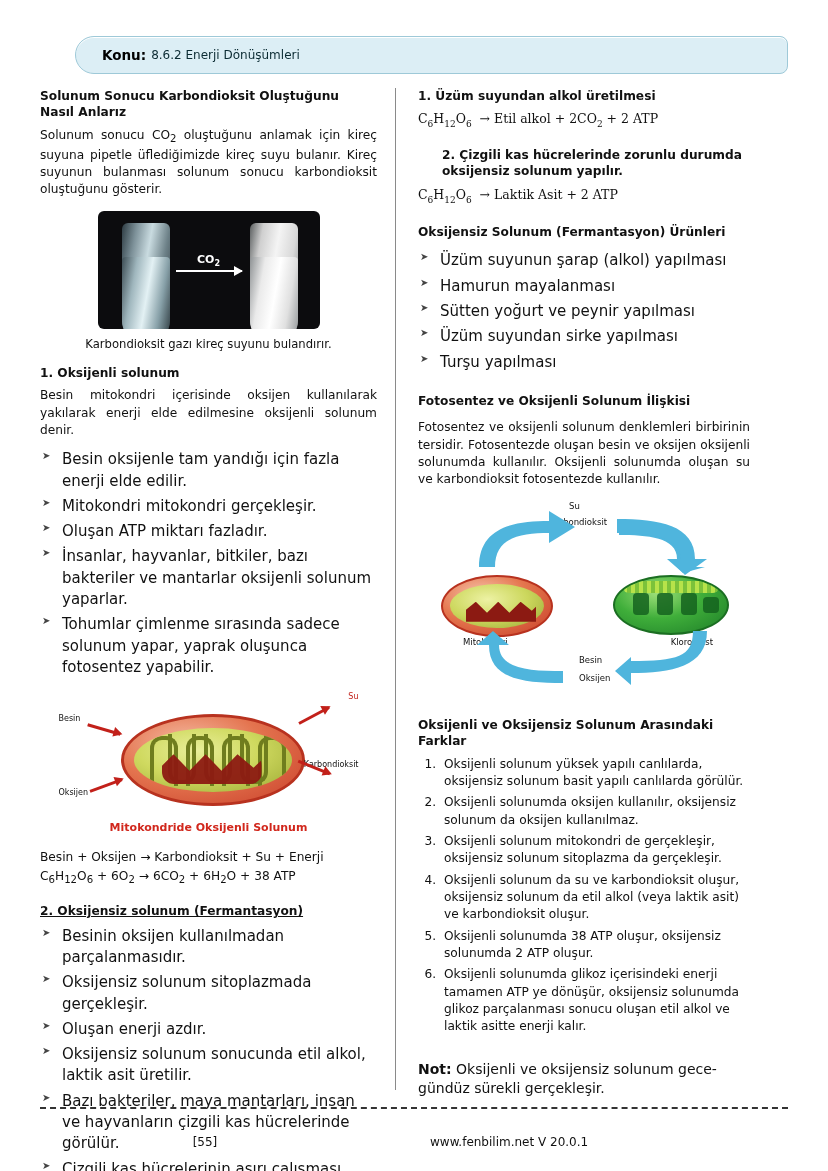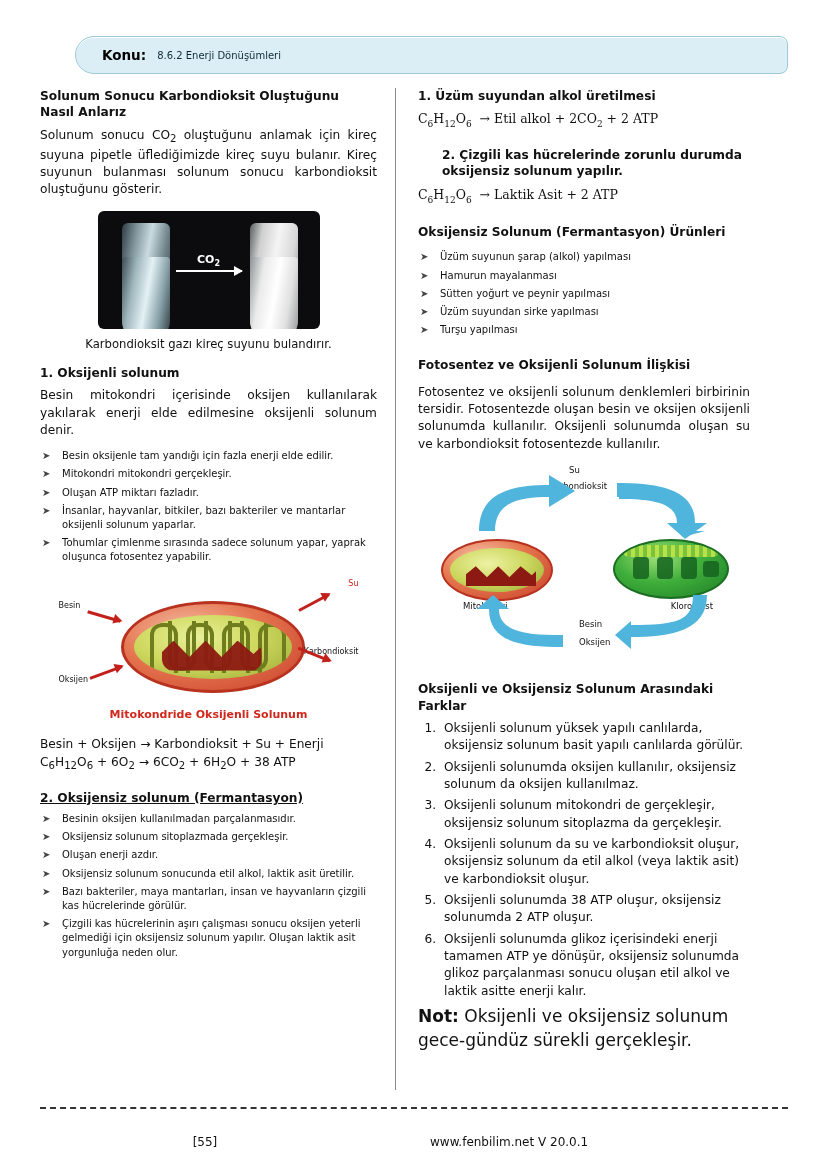--- a/index.html
+++ b/index.html
@@ -22,21 +22,21 @@
     height:38px;
     background:#dceef5;
     border:1px solid #9ec9d8;
     border-radius:19px 8px 8px 19px;
     display:flex;align-items:center;
     padding-left:26px;
     box-sizing:border-box;
     box-shadow:0 1px 0 #ffffff inset;
   }
   .topic-bar .lbl{font-weight:bold;font-size:13.5px;color:#000000;}
-  .topic-bar .txt{font-size:10px;color:#0b2b33;margin-left:11px;}
+  .topic-bar .txt{font-size:12px;color:#0b2b33;margin-left:5px;}
 
   
   .cols{
     display:flex;
     margin-top:14px;
     height:1002px;
   }
   .col{
     width:355px;
     box-sizing:border-box;
@@ -58,21 +58,21 @@
     color:#111;
     text-align:justify;
   }
   .sec{margin-top:14px;}
 
   
   ul.arrows{list-style:none;margin:4px 0 0 0;padding:0;}
   ul.arrows li{
     position:relative;
     padding-left:22px;
-    font-size:10px;
+    font-size:15px;
     line-height:1.42;
     margin-bottom:4px;
   }
   ul.arrows li:before{
     content:"\27A4";
     position:absolute;left:2px;top:0;
     font-size:10px;color:#444;
   }
   ol.numbered{
     margin:4px 0 0 0;padding-left:22px;
@@ -200,21 +200,21 @@
   .dashed{
     position:absolute;left:40px;right:40px;bottom:62px;
     border-top:2px dashed #333;
   }
   .footer{
     position:absolute;left:40px;right:40px;bottom:22px;
     display:flex;align-items:center;font-size:12px;
   }
   .footer .pg{width:330px;text-align:center;}
   .footer .site{flex:1;text-align:left;padding-left:60px;}
-  .note{font-size:17px;line-height:1.42;margin-top:4px;}
+  .note{font-size:14px;line-height:1.42;margin-top:24px;}
   .note b{font-weight:bold;}
 </style>
 </head>
 <body>
 
 <div class="page">
 
   <div class="topic-bar">
     <span class="lbl">Konu:</span>
     <span class="txt">8.6.2 Enerji Dönüşümleri</span>

